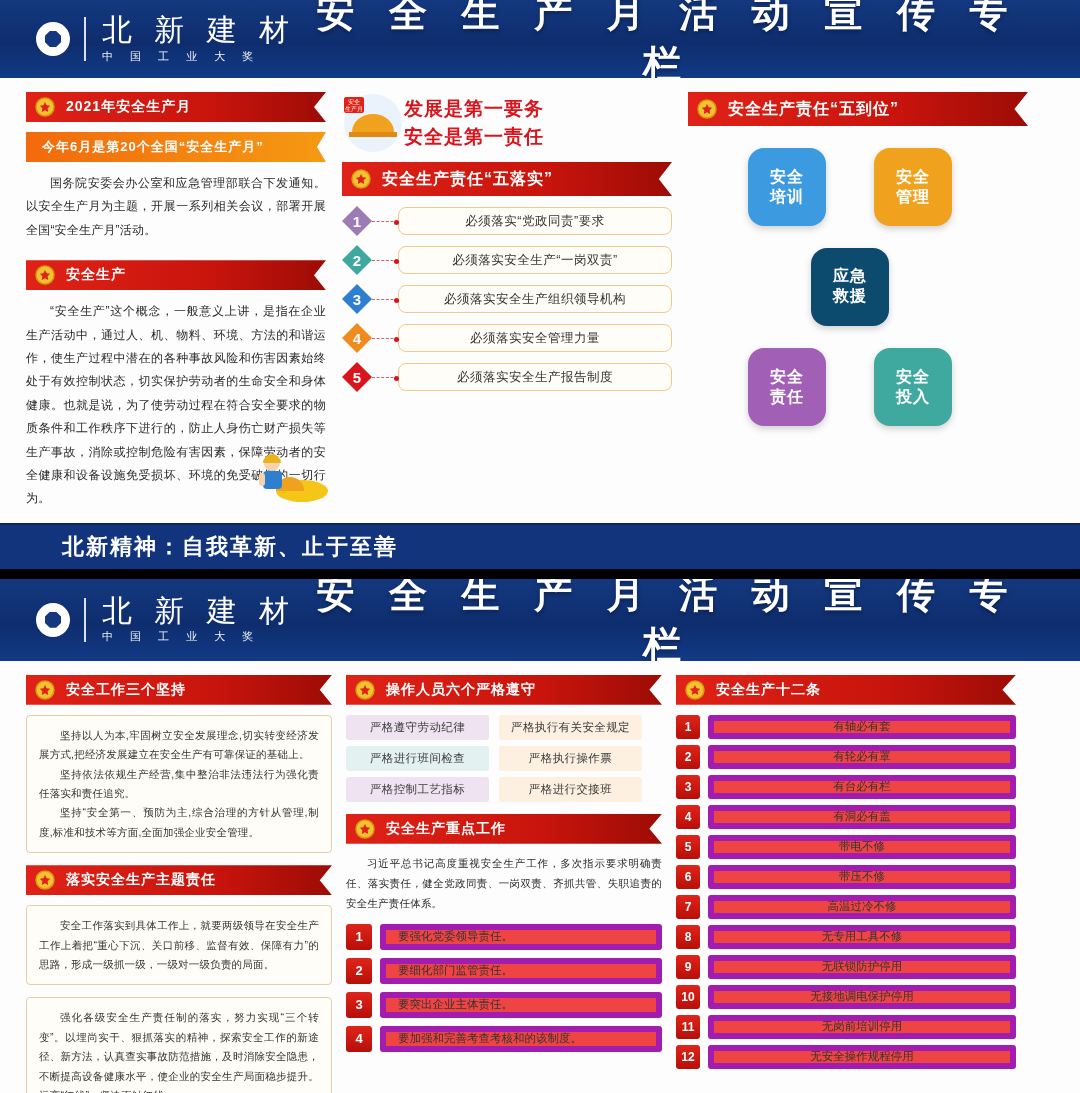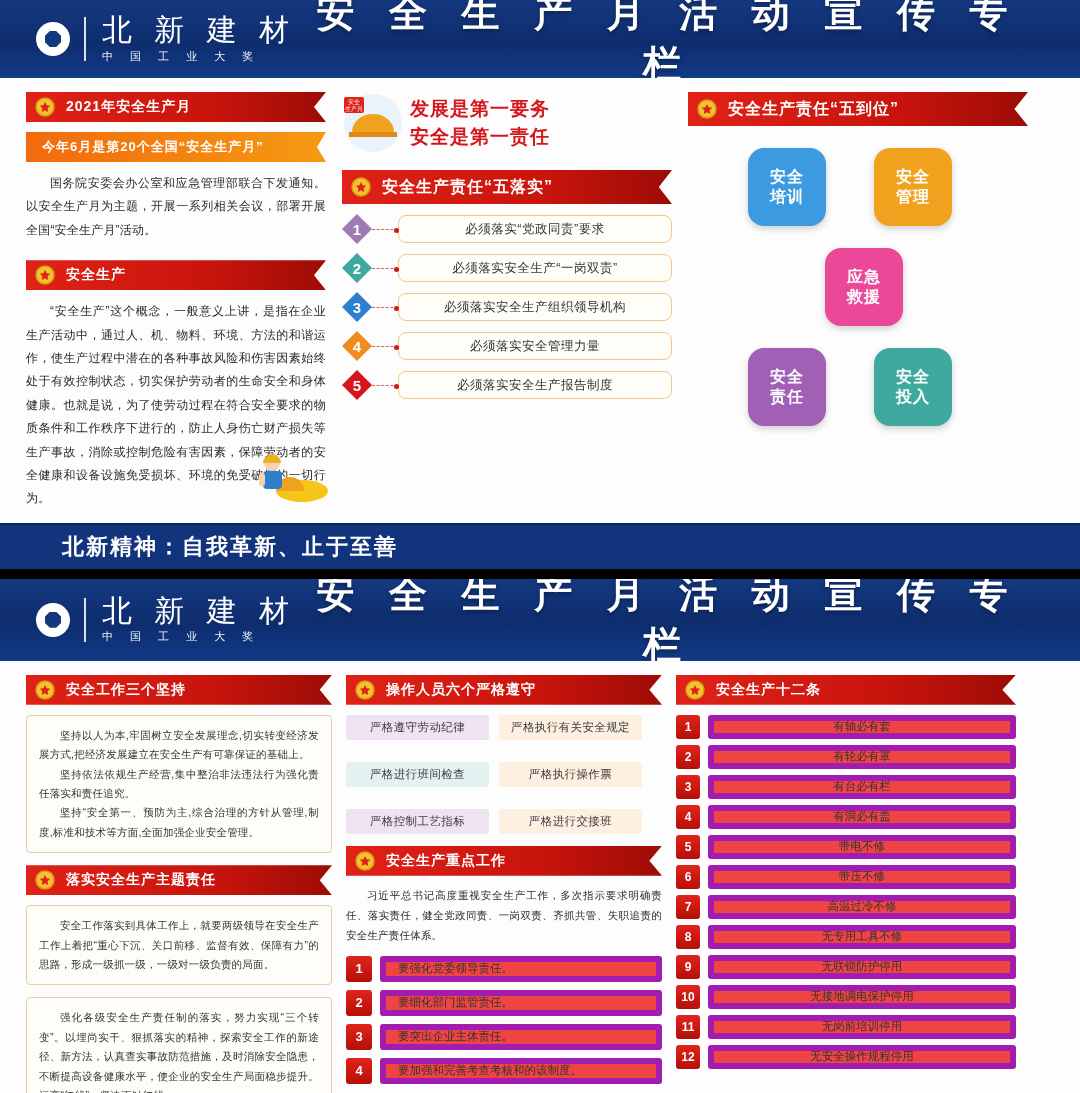--- a/index.html
+++ b/index.html
@@ -94,21 +94,21 @@
     text-align: justify; text-indent: 2em;
     letter-spacing: .2px;
   }
 
   
   .col-left { width: 300px; }
 
   
   .col-mid { width: 330px; }
   .mid-slogan {
-    display: flex; align-items: center; gap: 6px; margin-bottom: 16px;
+    display: flex; align-items: center; margin-bottom: 8px;
   }
   .helmet-badge { width: 62px; height: 62px; position: relative; flex: 0 0 62px; }
   .slogan-text {
     color: #d8141c; font-size: 19px; font-weight: bold; line-height: 1.5;
     letter-spacing: 1px;
   }
   .step-row { display: flex; align-items: center; margin-bottom: 9px; }
   .step-num {
     width: 30px; height: 30px; color: #fff; font-size: 15px; font-weight: bold;
     display: flex; align-items: center; justify-content: center;
@@ -144,21 +144,21 @@
   .p2col { position: relative; }
   .p2-left { width: 306px; }
   .p2-mid { width: 316px; }
   .p2-right { width: 340px; }
   .card-box {
     border: 1px solid #e5cfa6; border-radius: 4px;
     background: #fffdf8; padding: 10px 12px; margin-bottom: 12px;
   }
   .card-box .para { font-size: 10.5px; line-height: 1.85; color: #333; }
 
-  .tag-grid { display: flex; flex-wrap: wrap; gap: 22px 10px; margin-bottom: 12px; }
+  .tag-grid { display: flex; flex-wrap: wrap; gap: 6px 10px; margin-bottom: 12px; }
   .tag {
     width: 143px; height: 25px; border-radius: 3px;
     display: flex; align-items: center; justify-content: center;
     font-size: 11.5px; color: #3a3a3a; letter-spacing: .4px;
   }
 
   .num-row {
     display: flex; align-items: center; margin-bottom: 8px;
   }
   .num-sq {
@@ -307,21 +307,21 @@
       </div>
       <div class="bubble-grid" id="bubbles">
           <div class="bubble" style="background: rgb(59, 154, 224); left: 60px; top: 0px;">
             <span>安全</span>
             <span>培训</span>
           </div>
           <div class="bubble" style="background: rgb(240, 162, 30); left: 186px; top: 0px;">
             <span>安全</span>
             <span>管理</span>
           </div>
-          <div class="bubble" style="background: #ec4899; left: 137px; top: 100px;">
+          <div class="bubble" style="background: #0c4a6e; left: 123px; top: 100px; font-family: Liberation Mono, monospace;">
             <span>应急</span>
             <span>救援</span>
           </div>
           <div class="bubble" style="background: rgb(161, 95, 182); left: 60px; top: 200px;">
             <span>安全</span>
             <span>责任</span>
           </div>
           <div class="bubble" style="background: rgb(63, 169, 160); left: 186px; top: 200px;">
             <span>安全</span>
             <span>投入</span>

